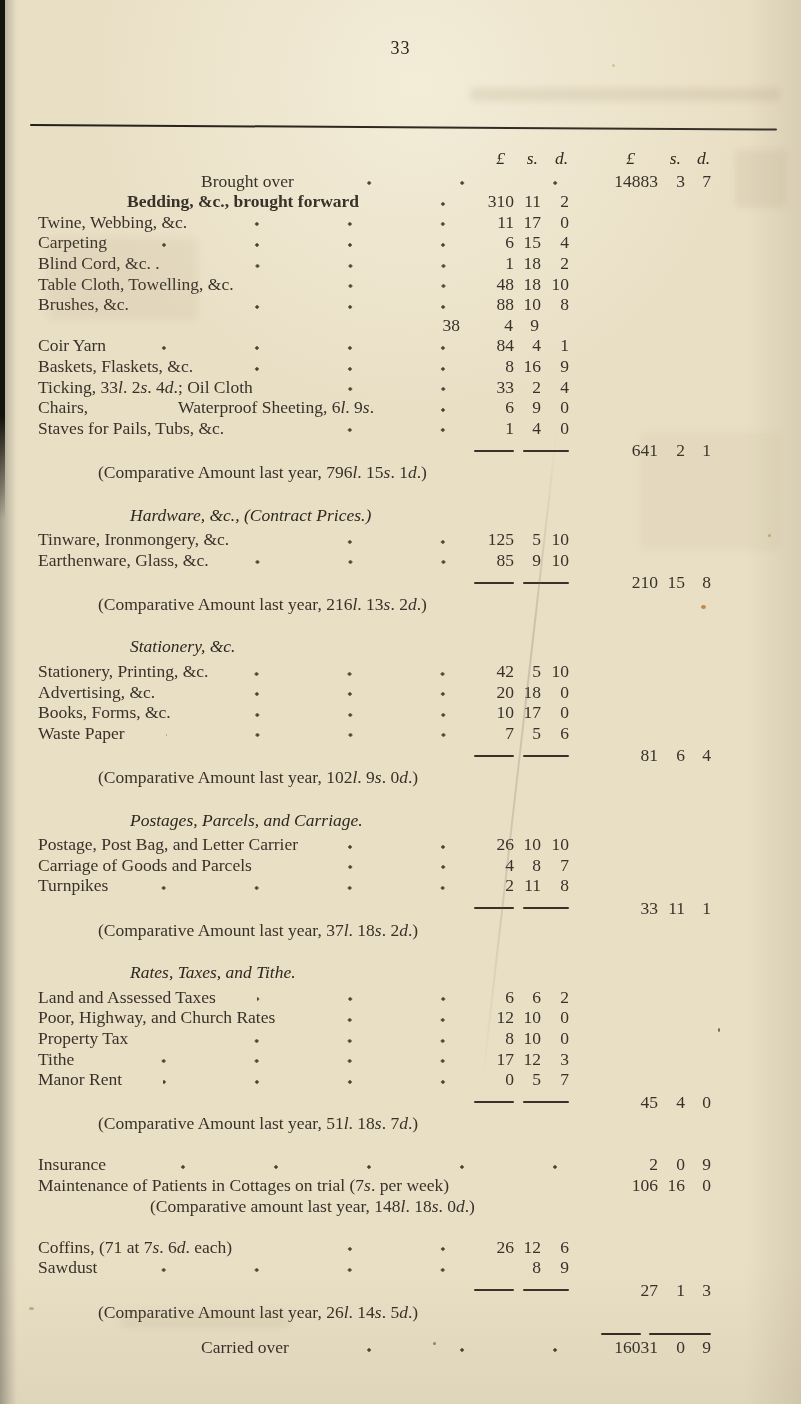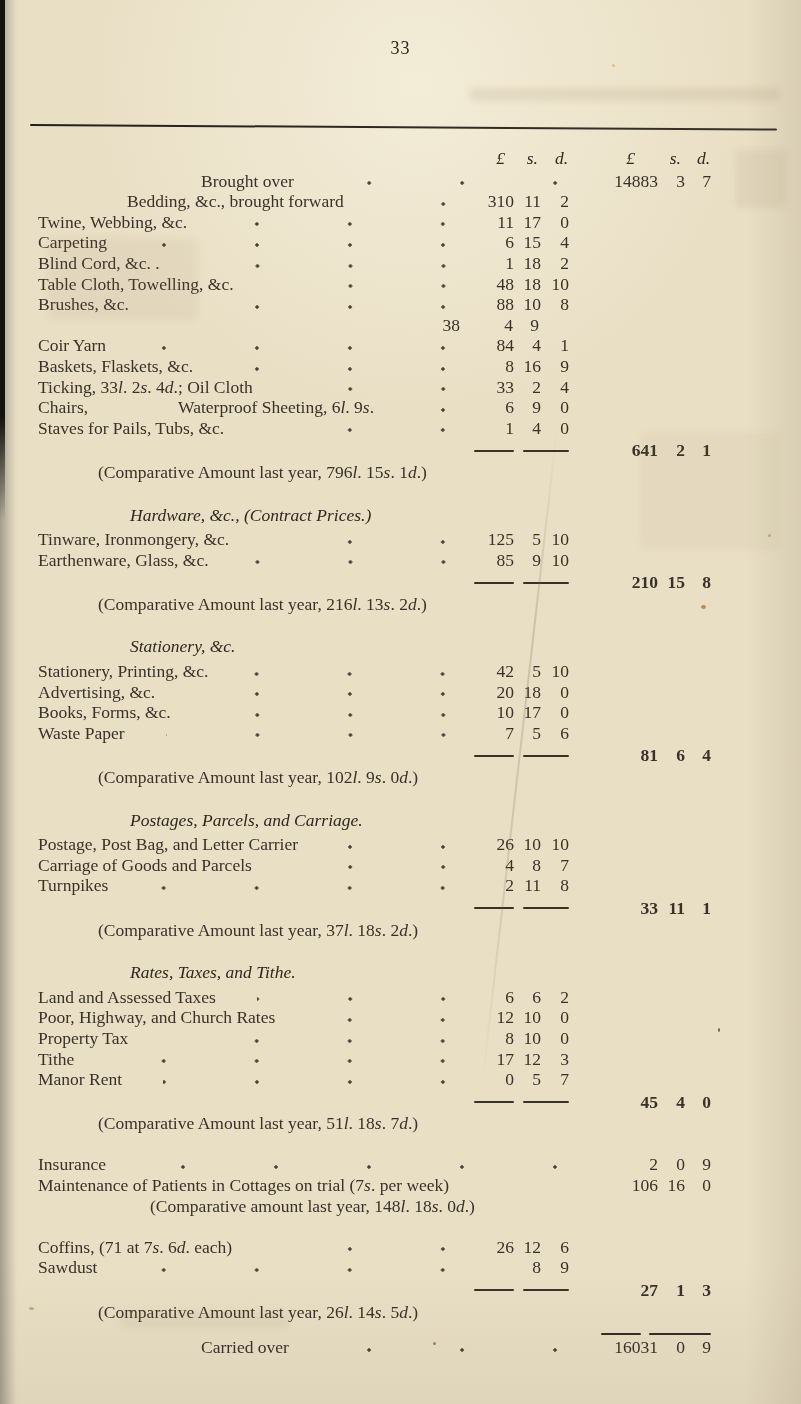--- a/index.html
+++ b/index.html
@@ -28,28 +28,28 @@
   .row{display:grid;grid-template-columns:1fr 54px 28px 30px 88px 26px 26px;
     align-items:baseline;line-height:20.6px;font-size:17.5px;}
   .row.head{font-style:italic;margin-bottom:2px;color:#2e2921;}
   .h{text-align:right;}
   .h.c2{padding-right:10px}.h.c3{padding-right:5px}.h.c4{padding-right:5px}
   .h.c5{padding-right:26px}.h.c6{padding-right:6px}.h.c7{padding-right:3px}
   .labelcell{display:flex;align-items:flex-end;min-width:0;grid-column:1;gap:29px;}
   .labelcell.wide{grid-column:1/5;}
   .lbl{white-space:nowrap;}
   .l2{margin-left:61px;}
-  .ind1{padding-left:89px;} .ind2{padding-left:163px;}
+  .ind1{padding-left:89px;font-weight:bold;} .ind2{padding-left:163px;}
   .leader{flex:1 1 auto;align-self:stretch;margin:0 8px 0 12px;
     background-image:radial-gradient(circle at 2px 2px, rgba(55,48,38,0.9) 1.45px, rgba(0,0,0,0) 1.9px);
     background-size:93px 4px;background-repeat:repeat-x;background-position:right 12px bottom 6px;}
   .num{text-align:right;white-space:nowrap;}
   .g1.p{padding-right:1px}.g1.s{padding-right:2px}.g1.d{padding-right:4px}
   .g2.p{padding-right:3px}.g2.s{padding-right:2px}.g2.d{padding-right:2px}
-  .total{margin-top:2px;font-weight:bold;}
+  .total{margin-top:2px;}
   .dashwrap{grid-column:2/5;display:flex;justify-content:flex-end;align-items:center;
     gap:9px;align-self:center;padding-right:4px;}
   .dash{height:2px;background:#39322a;border-radius:1px;}
   .dash.a{width:40px}.dash.b{width:46px}
   .dblwrap{grid-column:5/8;display:flex;justify-content:flex-end;align-items:center;
     gap:8px;align-self:center;padding-right:2px;}
   .dbl{height:2.3px;background:#332d25;border-radius:1px;}
   .dbl.a{width:40px}.dbl.b{width:62px}
   .rule-row{margin-top:5px;margin-bottom:2px;}
   .comp{grid-column:1/8;padding-left:60px;margin:1px 0 6px;}

